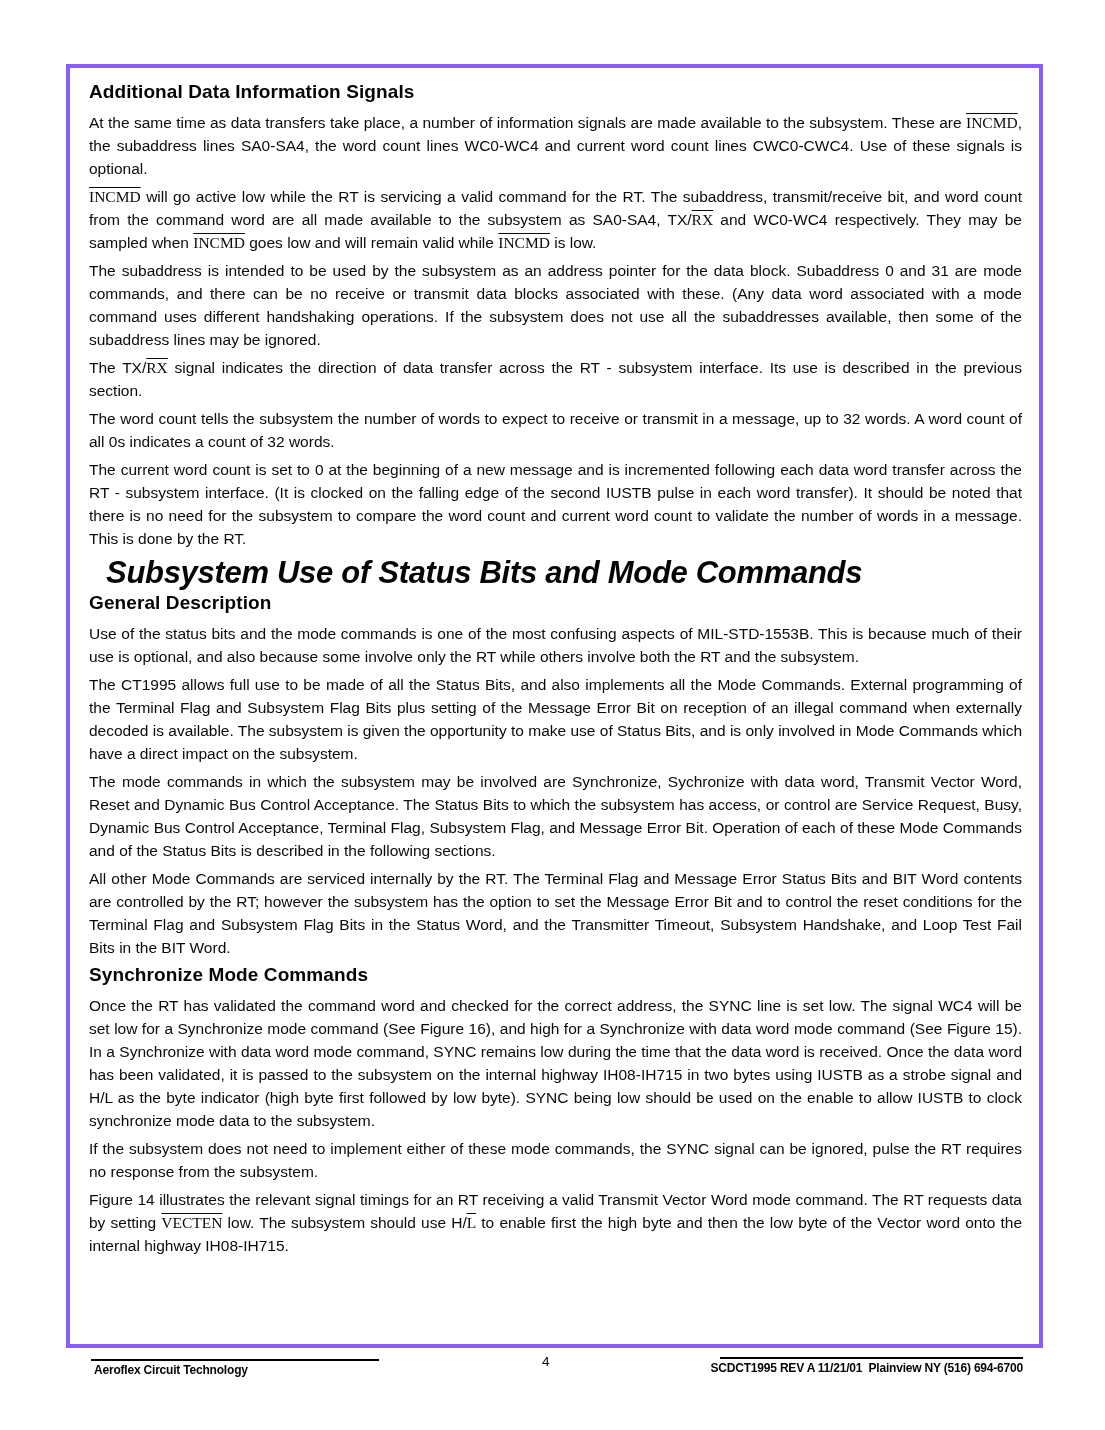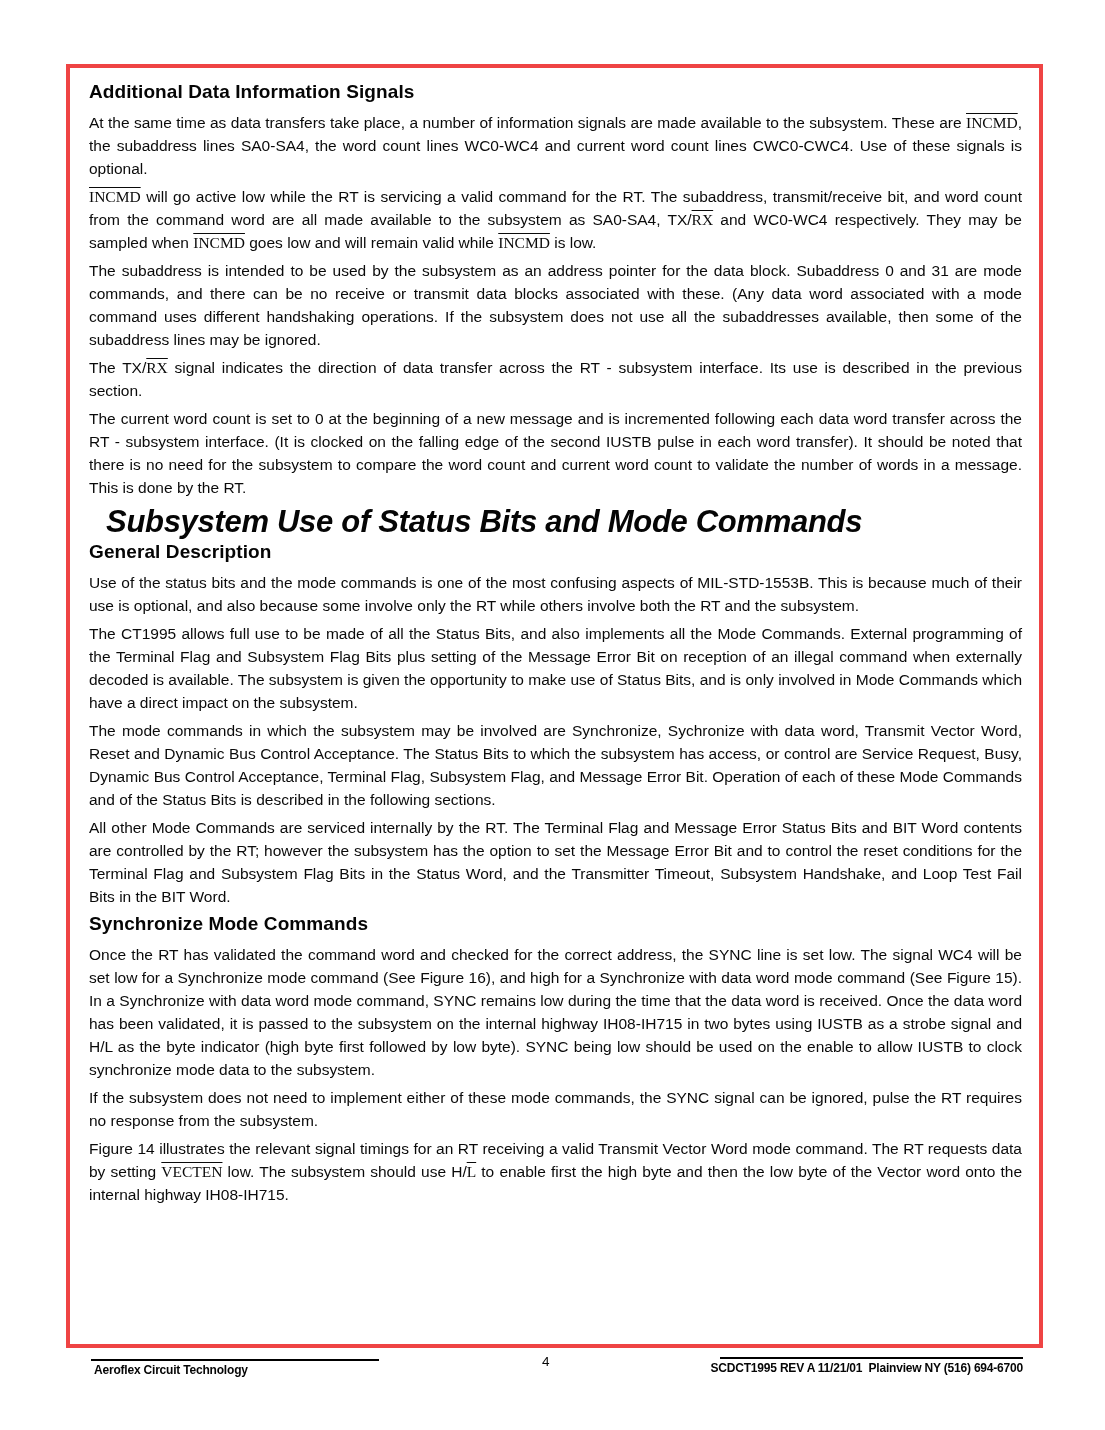--- a/index.html
+++ b/index.html
@@ -5,21 +5,21 @@
   html,body{margin:0;padding:0;background:#ffffff;}
   body{
     width:1105px;height:1430px;position:relative;overflow:hidden;
     font-family:"Liberation Sans","DejaVu Sans",sans-serif;
     color:#0a0a0a;
     -webkit-font-smoothing:antialiased;
   }
   .page{position:absolute;inset:0;background:#ffffff;}
   .content-frame{
     position:absolute;left:66px;top:64px;width:977px;height:1284px;
-    border:4px solid #ef4444;box-sizing:border-box;
+    border:4px solid #8b5cf6;box-sizing:border-box;
     padding:13px 17px 0 19px;
     background:#ffffff;
   }
   .content-frame h2{
     font-size:19px;line-height:21px;font-weight:bold;margin:0 0 9px 0;
     letter-spacing:0.1px;color:#050505;
   }
   .content-frame h2.mt{margin-top:2px;}
   .content-frame h1.doc-title{
     font-size:31px;line-height:35px;font-weight:bold;font-style:italic;
@@ -50,20 +50,21 @@
 <body>
 
 <div class="page">
 
   <div class="content-frame">
     <h2>Additional Data Information Signals</h2>
     <p>At the same time as data transfers take place, a number of information signals are made available to the subsystem. These are <span class="ov">INCMD</span>, the subaddress lines SA0-SA4, the word count lines WC0-WC4 and current word count lines CWC0-CWC4. Use of these signals is optional.</p>
     <p><span class="ov">INCMD</span> will go active low while the RT is servicing a valid command for the RT. The subaddress, transmit/receive bit, and word count from the command word are all made available to the subsystem as SA0-SA4, TX/<span class="ov">RX</span> and WC0-WC4 respectively. They may be sampled when <span class="ov">INCMD</span> goes low and will remain valid while <span class="ov">INCMD</span> is low.</p>
     <p>The subaddress is intended to be used by the subsystem as an address pointer for the data block. Subaddress 0 and 31 are mode commands, and there can be no receive or transmit data blocks associated with these. (Any data word associated with a mode command uses different handshaking operations. If the subsystem does not use all the subaddresses available, then some of the subaddress lines may be ignored.</p>
     <p>The TX/<span class="ov">RX</span> signal indicates the direction of data transfer across the RT - subsystem interface. Its use is described in the previous section.</p>
+    <p>The word count tells the subsystem the number of words to expect to receive or transmit in a message, up to 32 words. A word count of all 0s indicates a count of 32 words.</p>
     <p>The current word count is set to 0 at the beginning of a new message and is incremented following each data word transfer across the RT - subsystem interface. (It is clocked on the falling edge of the second IUSTB pulse in each word transfer). It should be noted that there is no need for the subsystem to compare the word count and current word count to validate the number of words in a message. This is done by the RT.</p>
 
     <h1 class="doc-title">Subsystem Use of Status Bits and Mode Commands</h1>
     <h2 class="after-title">General Description</h2>
     <p>Use of the status bits and the mode commands is one of the most confusing aspects of MIL-STD-1553B. This is because much of their use is optional, and also because some involve only the RT while others involve both the RT and the subsystem.</p>
     <p>The CT1995 allows full use to be made of all the Status Bits, and also implements all the Mode Commands. External programming of the Terminal Flag and Subsystem Flag Bits plus setting of the Message Error Bit on reception of an illegal command when externally decoded is available. The subsystem is given the opportunity to make use of Status Bits, and is only involved in Mode Commands which have a direct impact on the subsystem.</p>
     <p>The mode commands in which the subsystem may be involved are Synchronize, Sychronize with data word, Transmit Vector Word, Reset and Dynamic Bus Control Acceptance. The Status Bits to which the subsystem has access, or control are Service Request, Busy, Dynamic Bus Control Acceptance, Terminal Flag, Subsystem Flag, and Message Error Bit. Operation of each of these Mode Commands and of the Status Bits is described in the following sections.</p>
     <p>All other Mode Commands are serviced internally by the RT. The Terminal Flag and Message Error Status Bits and BIT Word contents are controlled by the RT; however the subsystem has the option to set the Message Error Bit and to control the reset conditions for the Terminal Flag and Subsystem Flag Bits in the Status Word, and the Transmitter Timeout, Subsystem Handshake, and Loop Test Fail Bits in the BIT Word.</p>
 
     <h2 class="mt">Synchronize Mode Commands</h2>

